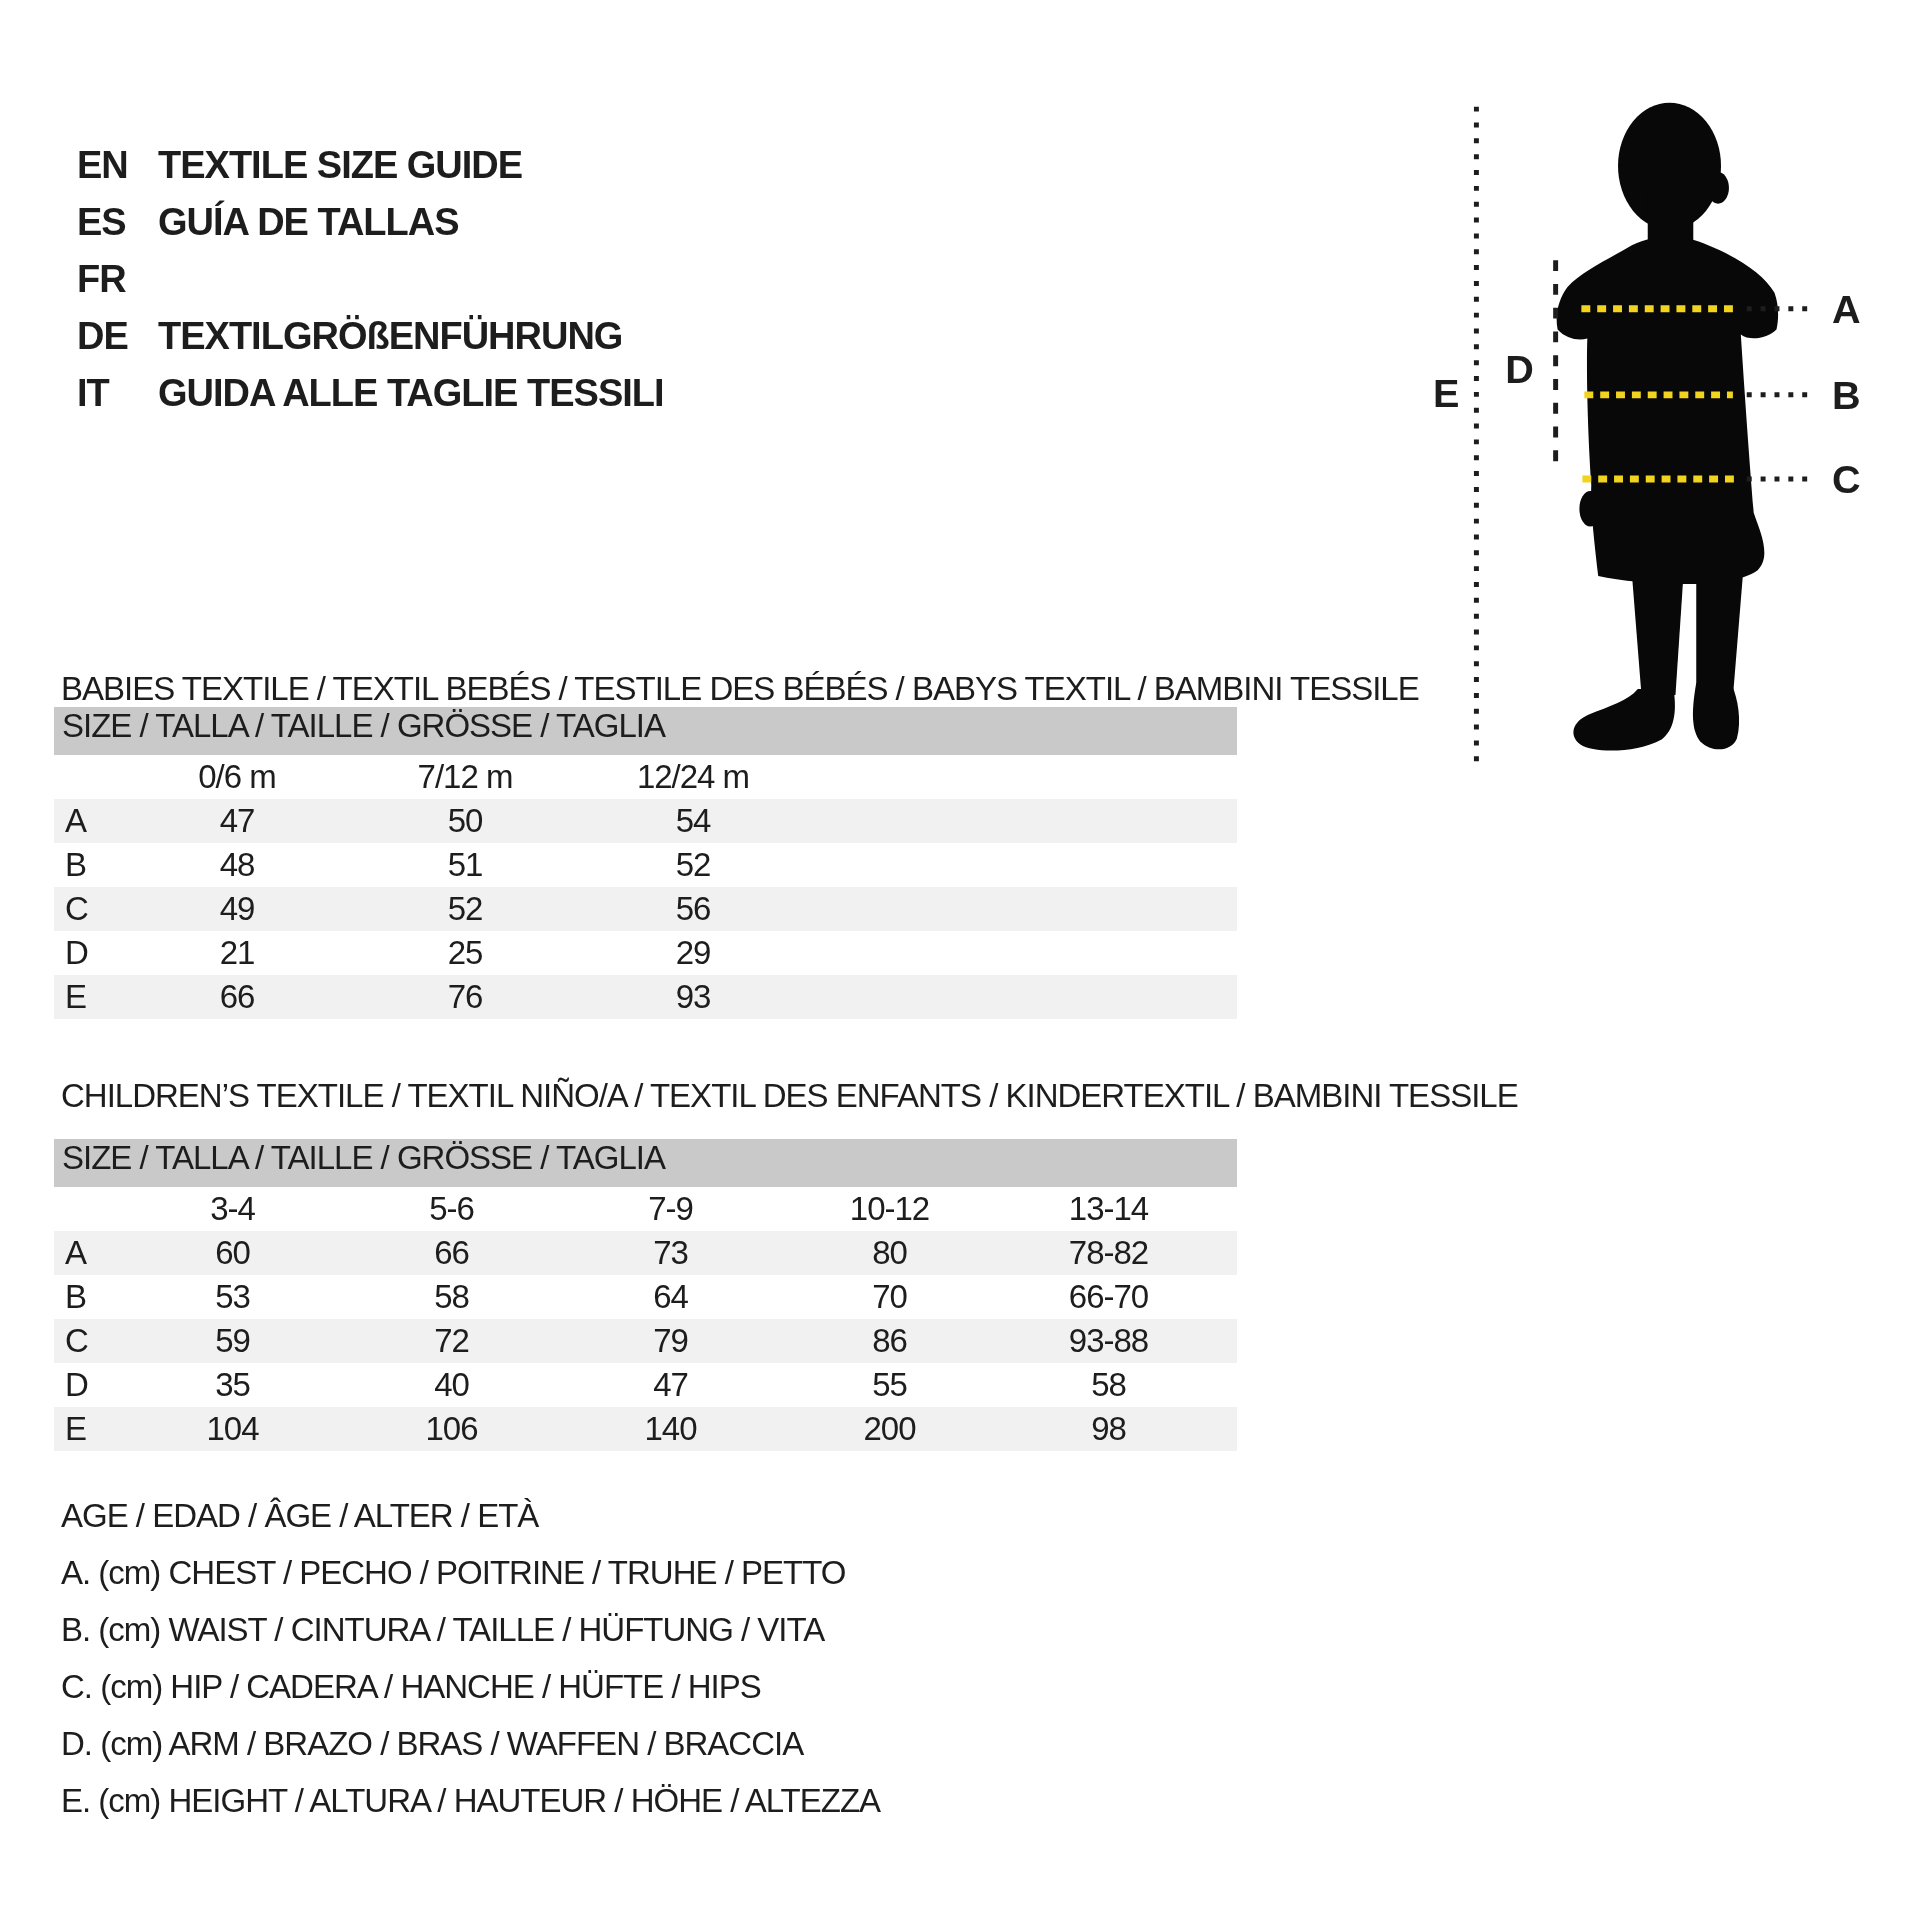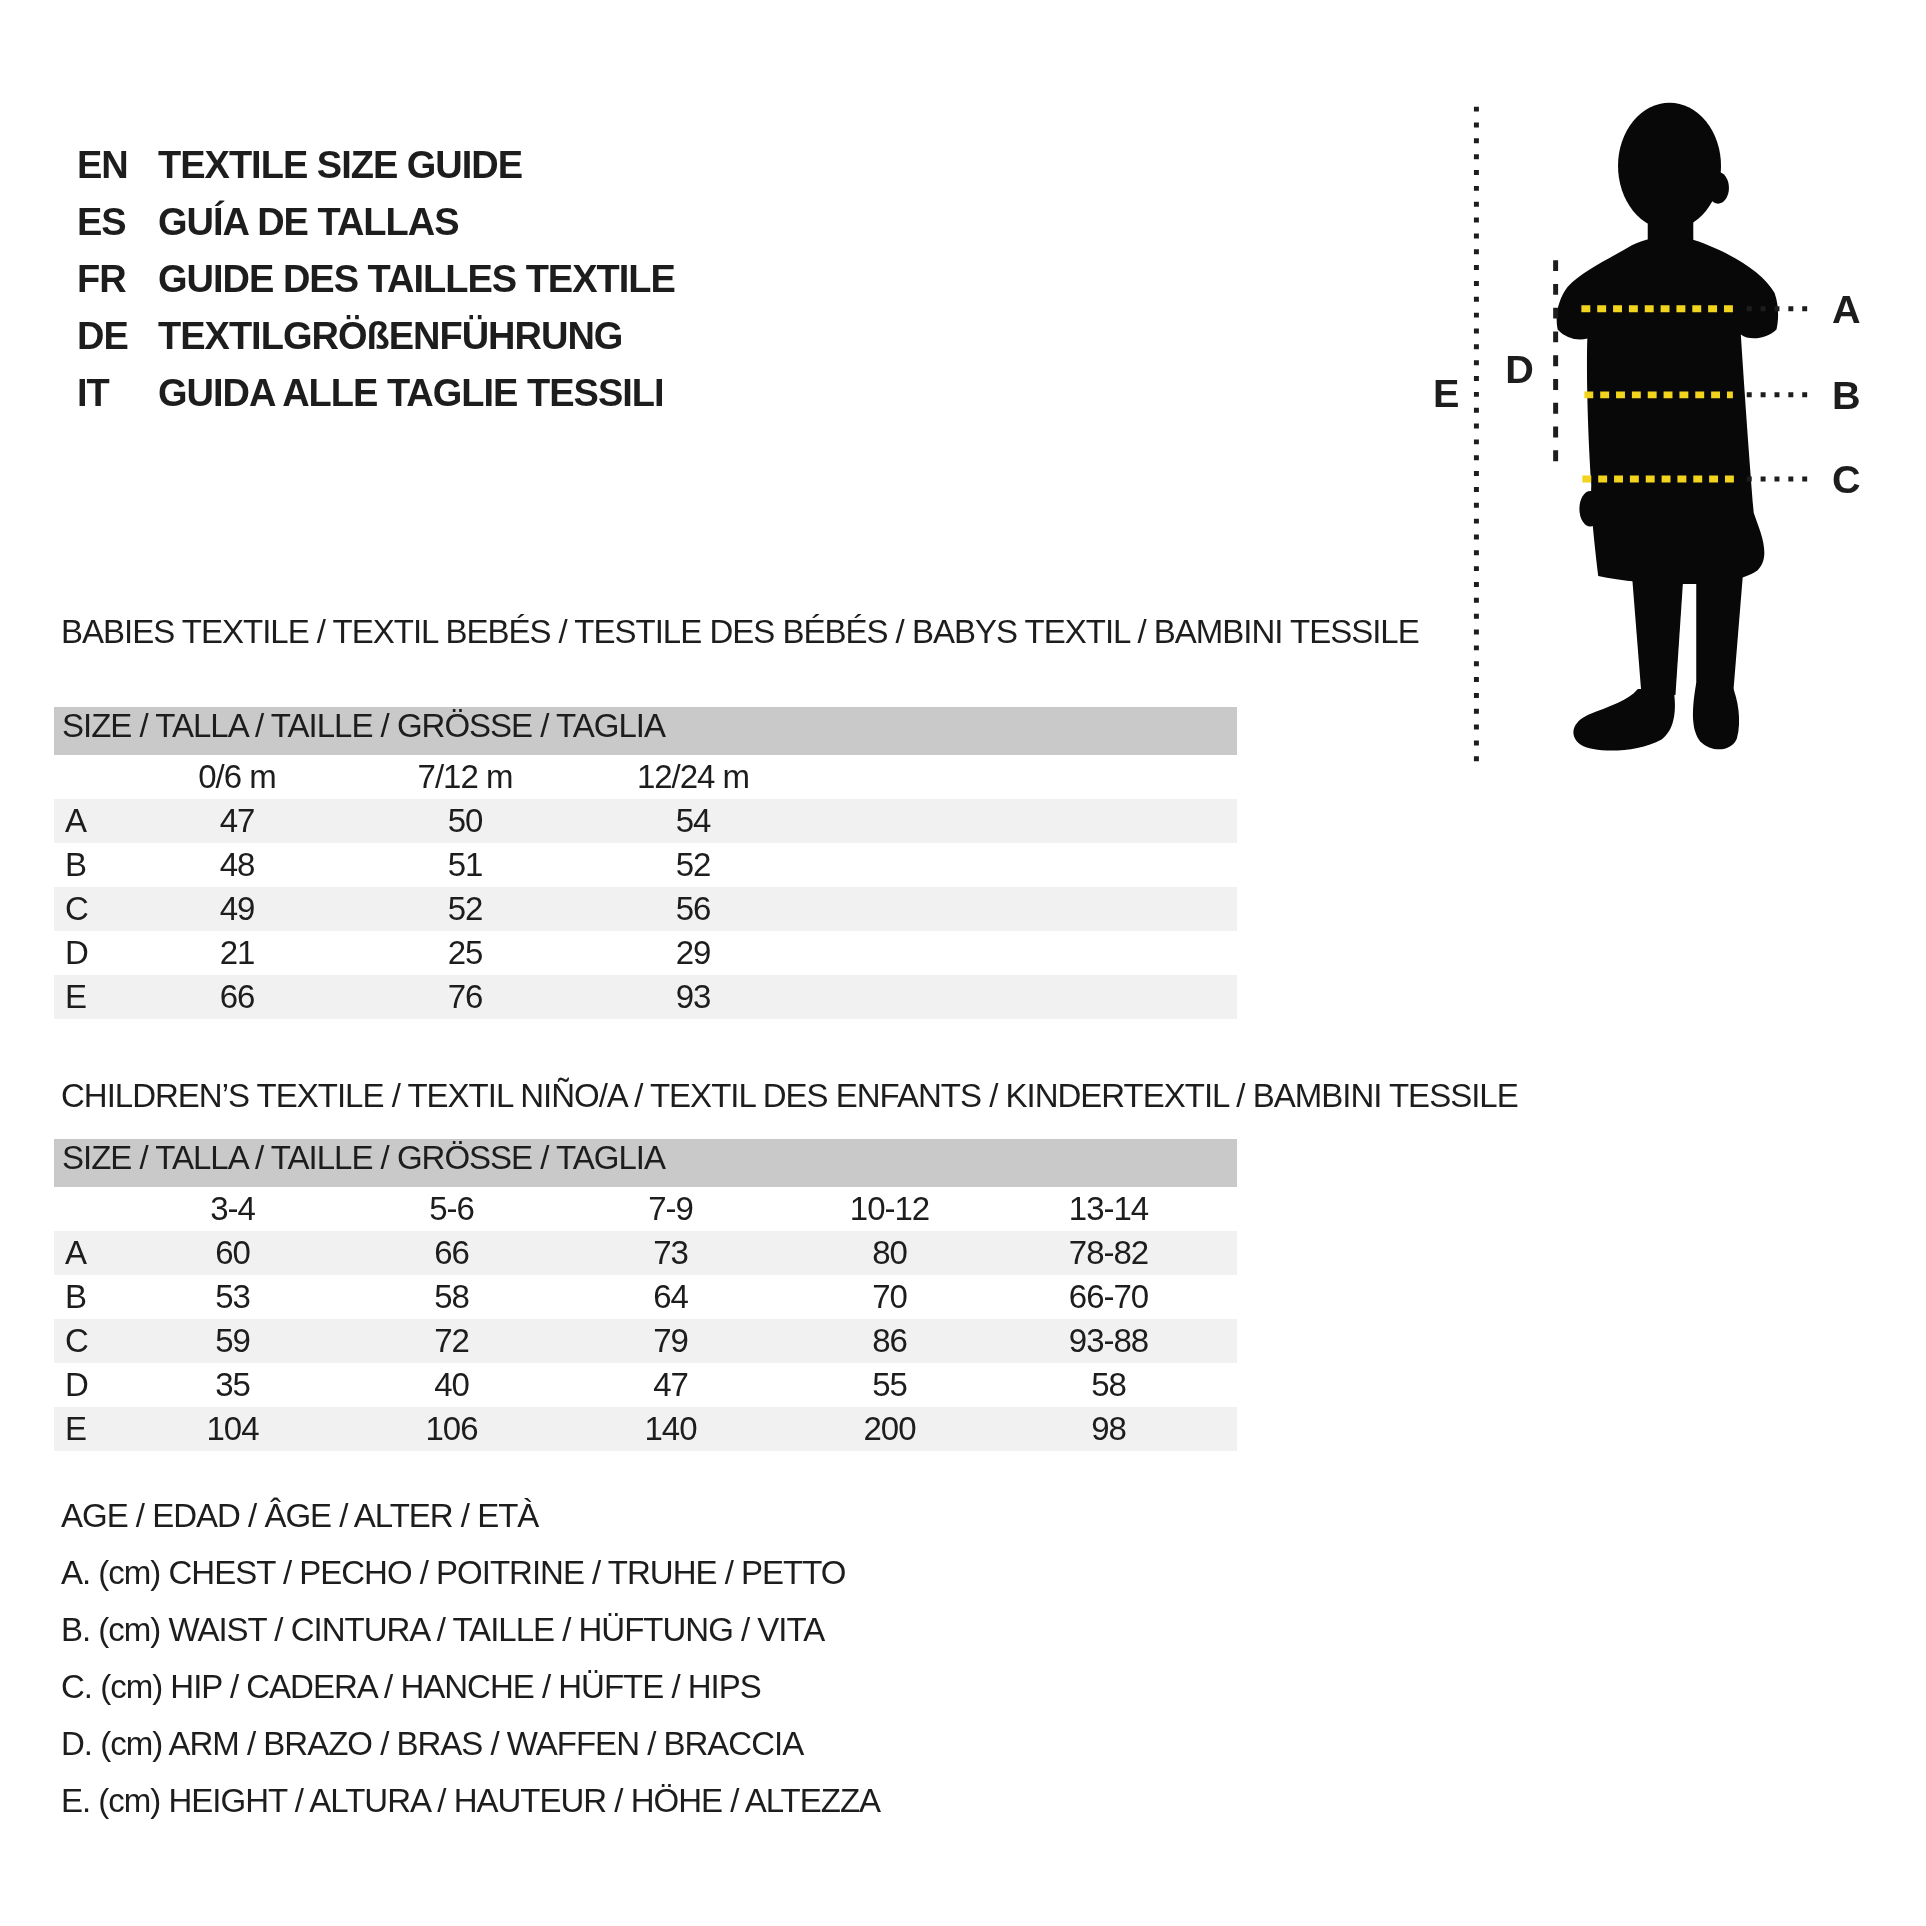--- a/index.html
+++ b/index.html
@@ -21,21 +21,21 @@
     font-size:38px;font-weight:700;letter-spacing:-1px;}
   .lang-code{width:81px;flex:0 0 81px;}
   
   .figure{position:absolute;left:1416px;top:69px;width:511px;height:723px;}
   .figure svg{display:block;width:511px;height:723px;}
   .measure-label{font-family:"Liberation Sans",sans-serif;font-size:40px;
     font-weight:700;fill:var(--c-ink);letter-spacing:-1px;}
   
   .section-title{position:absolute;left:61px;font-size:33px;letter-spacing:-1px;
     white-space:nowrap;}
-  .title-babies{top:613px;}
+  .title-babies{top:670px;}
   .title-children{top:1077px;}
   
   .size-table{position:absolute;left:54px;width:1183px;font-size:33px;letter-spacing:-1px;}
   .tbl-babies{top:707px;}
   .tbl-children{top:1139px;}
   .tbl-caption{height:48px;background:var(--c-bar);display:flex;
     padding-left:8px;box-sizing:border-box;}
   .tbl-row{display:flex;height:44px;align-items:center;}
   .tbl-row.striped{background:var(--c-stripe);}
   .cell-label{width:69px;flex:0 0 69px;padding-left:11px;box-sizing:border-box;}
@@ -53,21 +53,20 @@
   <div class="lang-row">
     <span class="lang-code">EN</span>
     <span class="lang-title">TEXTILE SIZE GUIDE</span>
   </div>
   <div class="lang-row">
     <span class="lang-code">ES</span>
     <span class="lang-title">GUÍA DE TALLAS</span>
   </div>
   <div class="lang-row">
     <span class="lang-code">FR</span>
-    <span class="lang-title">GUIDE DES TAILLES TEXTILE</span>
   </div>
   <div class="lang-row">
     <span class="lang-code">DE</span>
     <span class="lang-title">TEXTILGRÖßENFÜHRUNG</span>
   </div>
   <div class="lang-row">
     <span class="lang-code">IT</span>
     <span class="lang-title">GUIDA ALLE TAGLIE TESSILI</span>
   </div>
 </div>

